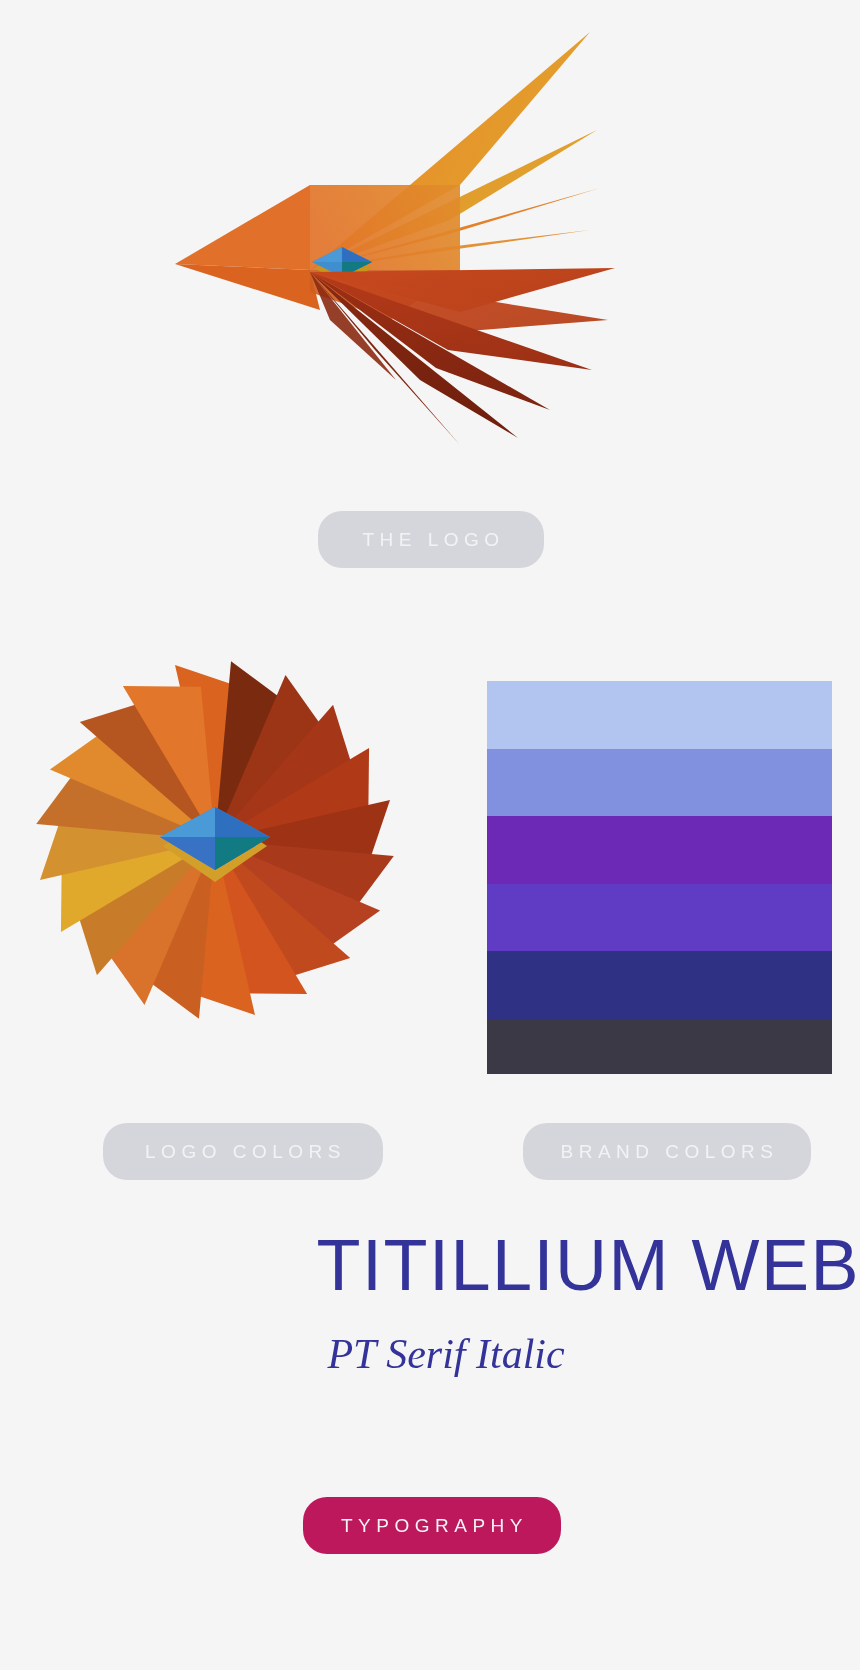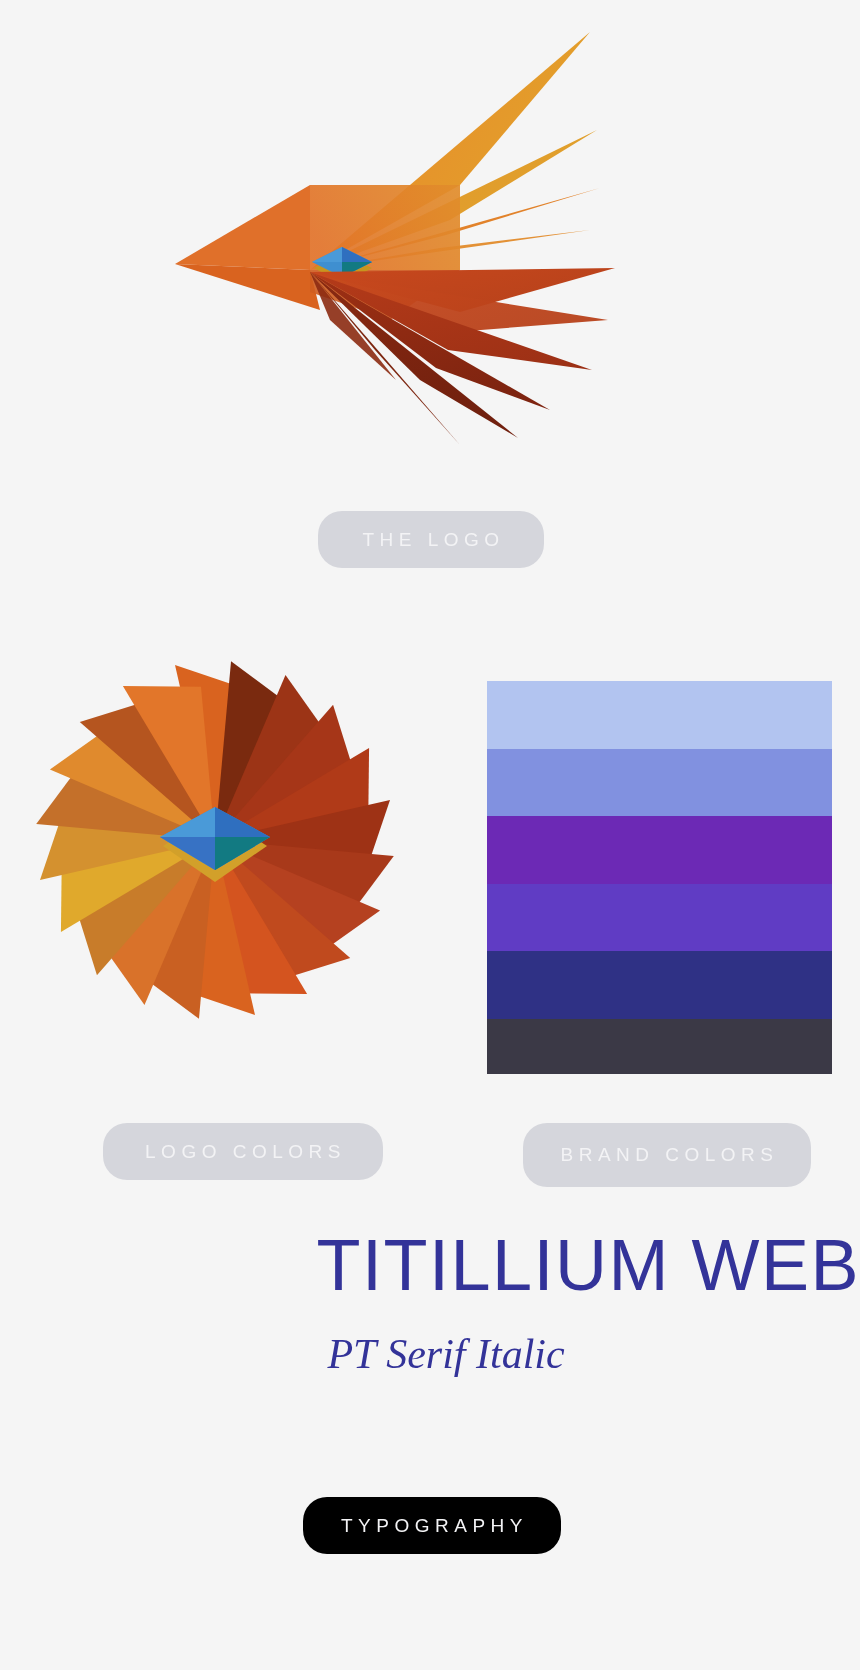--- a/index.html
+++ b/index.html
@@ -38,21 +38,21 @@
     justify-content: center;
     box-sizing: border-box;
     padding-left: 5px;
     white-space: nowrap;
     user-select: none;
     border-radius: 24px;
   }
 
   #caption-logo      { left: 318px; top: 511px;  width: 226px; height: 57px; }
   #caption-logocolor { left: 103px; top: 1123px; width: 280px; height: 57px; text-align: center; }
-  #caption-brand     { left: 523px; top: 1123px; width: 288px; height: 64px; }
+  #caption-brand     { left: 523px; top: 1123px; width: 288px; height: 57px; }
   #caption-typo      { left: 303px; top: 1497px; width: 258px; height: 57px; }
 
   
   #logo-mark {
     position: absolute;
     left: 160px;
     top: 20px;
     width: 470px;
     height: 440px;
   }
@@ -267,15 +267,15 @@
     <div class="swatch" style="flex: 1 1 0px; background: rgb(47, 49, 133);"></div>
     <div class="swatch" style="flex: 0.82 1 0px; background: rgb(59, 57, 70);"></div>
   </div>
 
   <div class="caption" id="caption-brand" style="background: rgb(213, 214, 220); color: rgb(243, 243, 245);">BRAND COLORS</div>
 
   <div id="type-sans" style="color: rgb(51, 51, 153);">TITILLIUM WEB</div>
 
   <div id="type-serif" style="color: rgb(51, 51, 153);">PT Serif Italic</div>
 
-  <div class="caption" id="caption-typo" style="background: #000000; color: rgb(243, 243, 245);">TYPOGRAPHY</div>
+  <div class="caption" id="caption-typo" style="background: #be185d; color: rgb(243, 243, 245);">TYPOGRAPHY</div>
 
 </div>
 
 </body></html>

